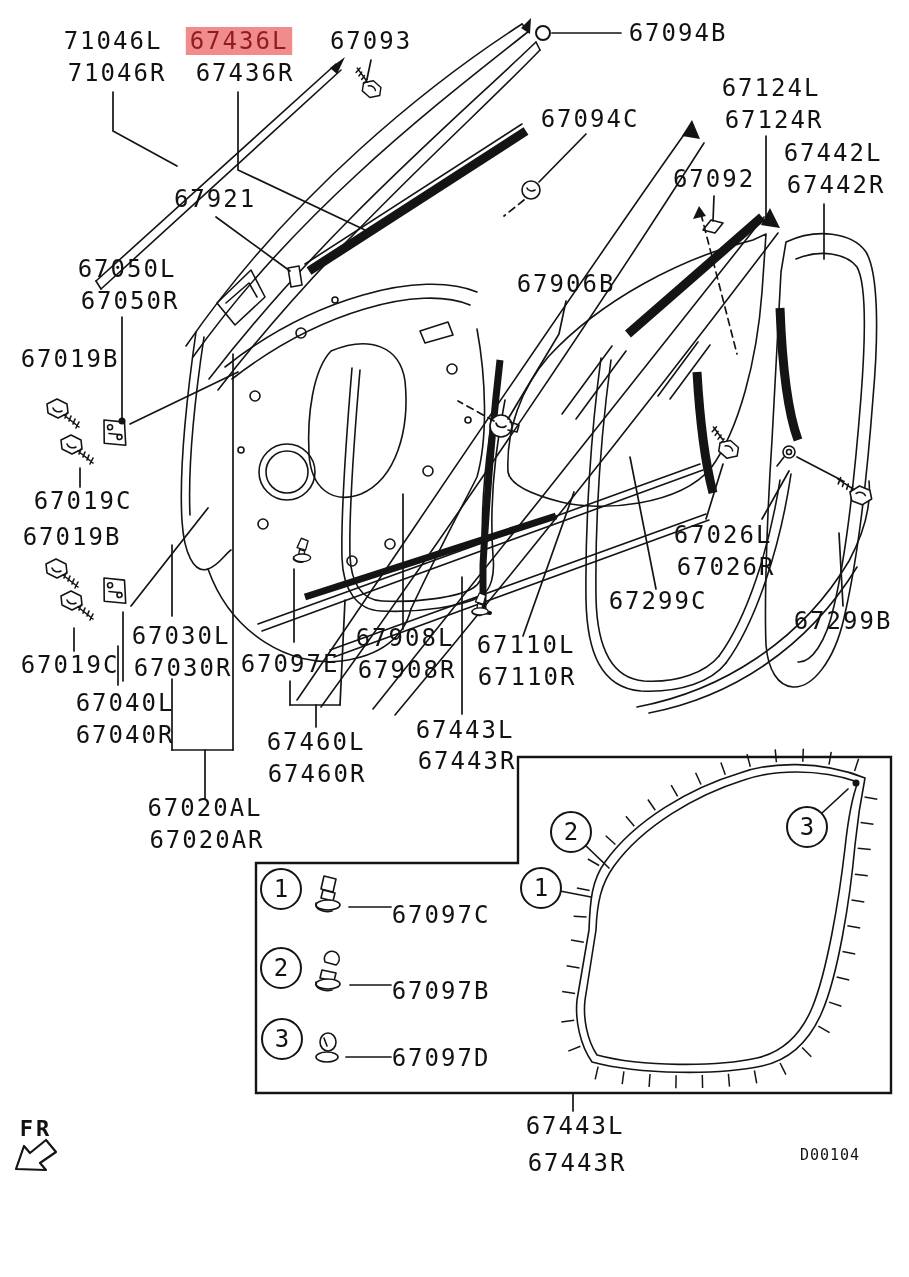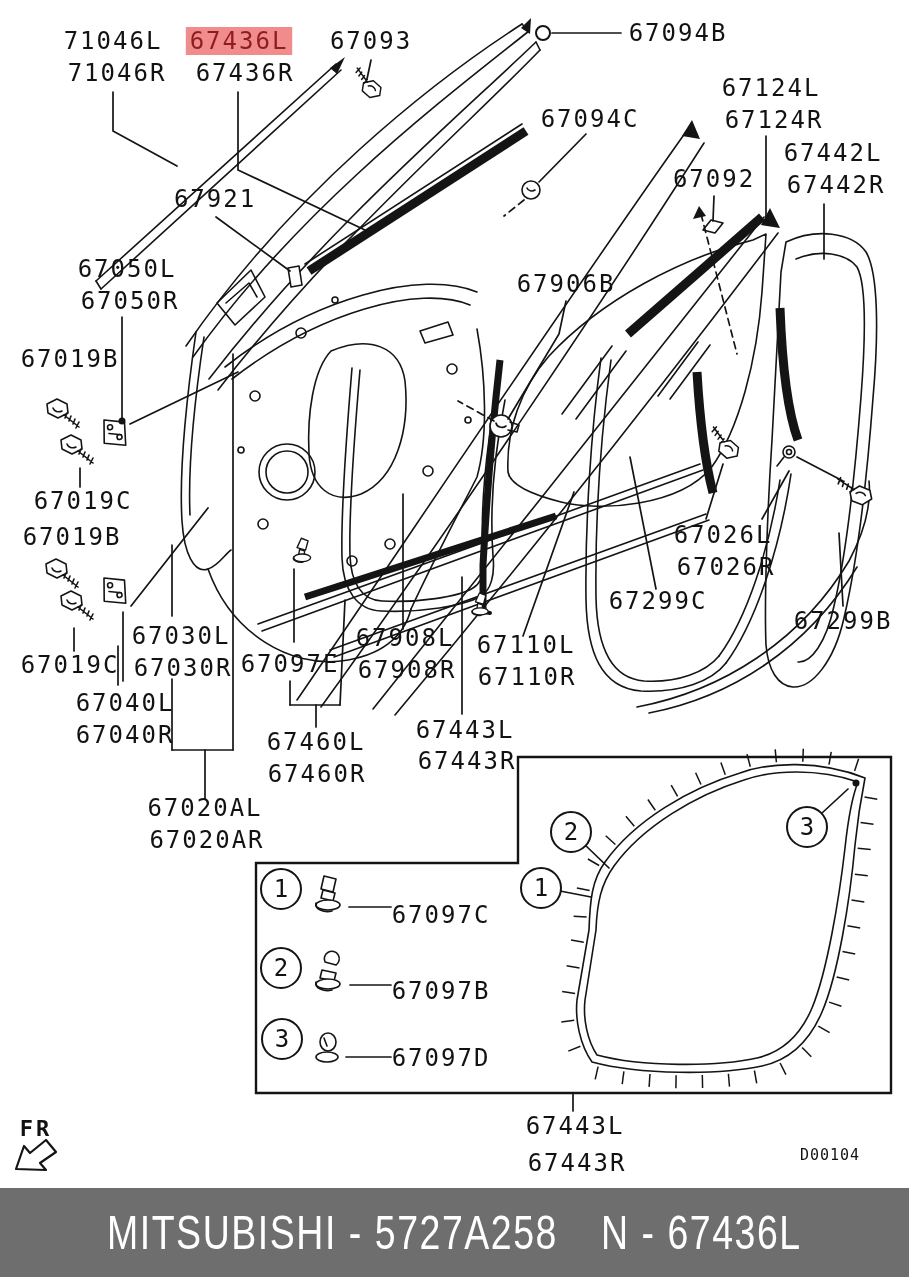--- a/index.html
+++ b/index.html
@@ -380,20 +380,14 @@
           <circle cx="571" cy="832" r="20" class="callout-circle"></circle>
           <text x="571" y="840" class="callout-num">2</text>
         </g>
         <g>
           <circle cx="807" cy="827" r="20" class="callout-circle"></circle>
           <text x="807" y="835" class="callout-num">3</text>
         </g>
       </g>
 </svg>
 
-<div class="footer" style="background: rgb(110, 110, 110);">
-  <div class="footer-inner">
-    <span>MITSUBISHI - 5727A258</span>
-    <span>N - 67436L</span>
-  </div>
+
 </div>
 
-</div>
-
 </body></html>

